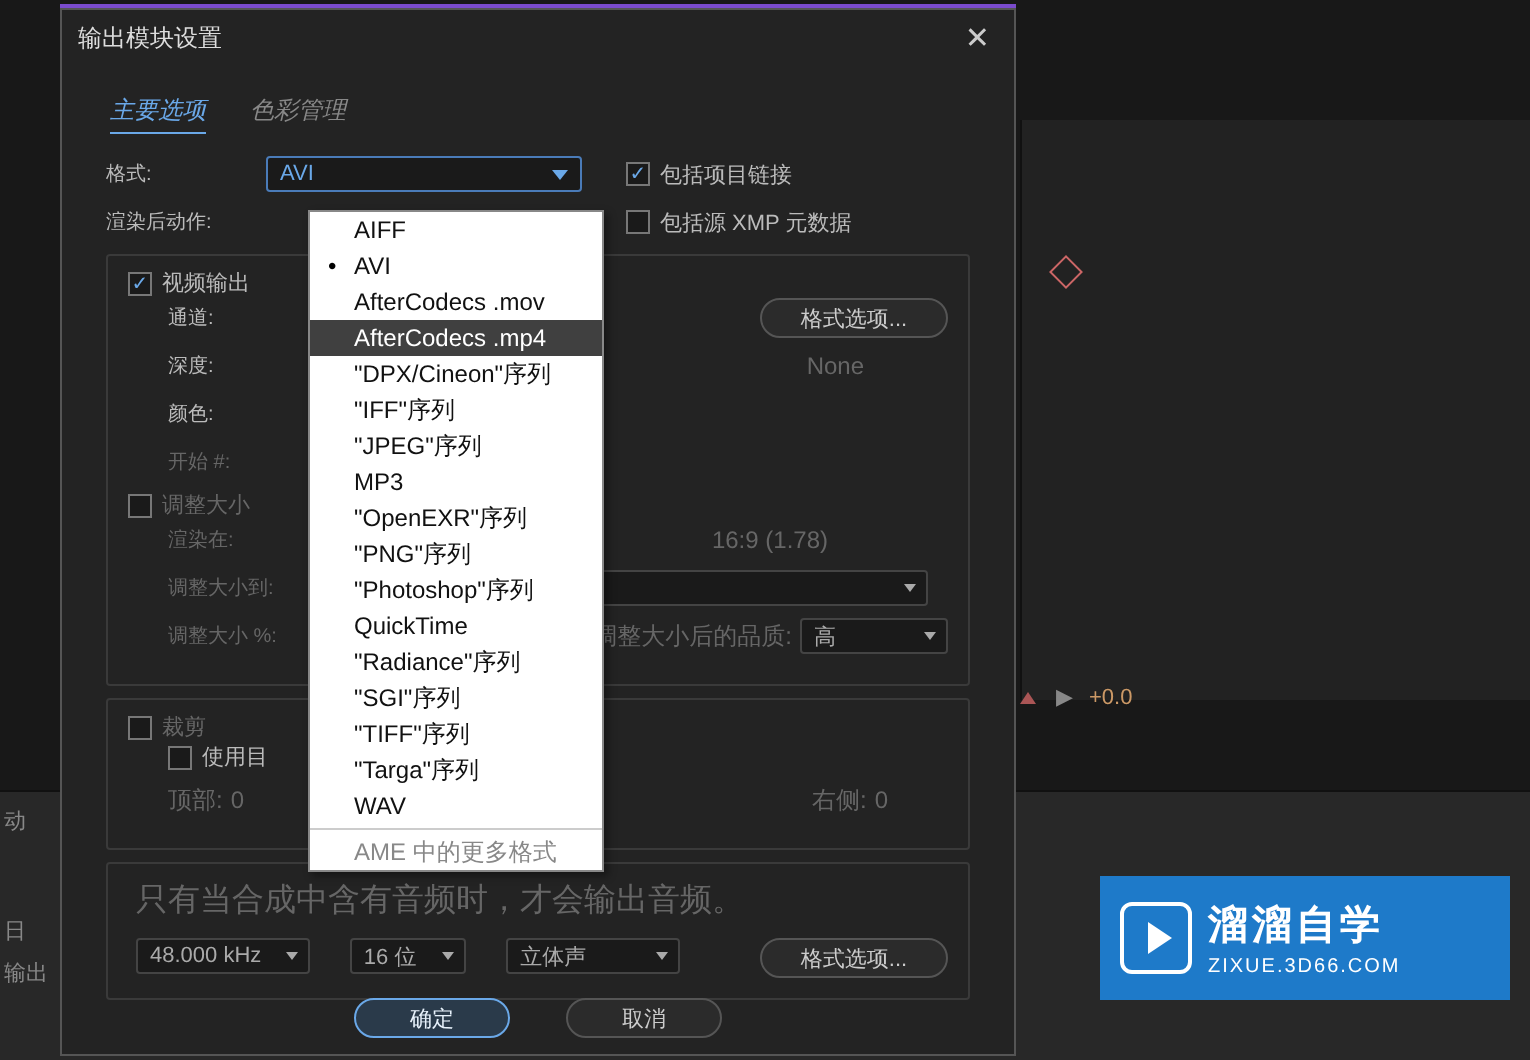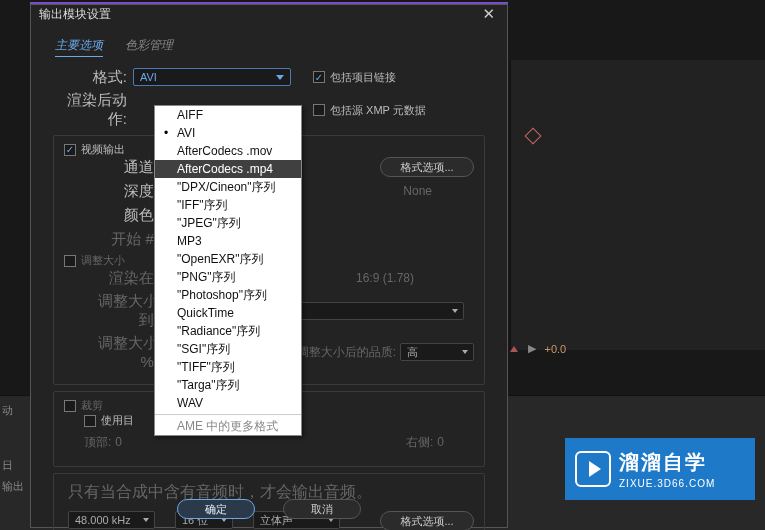--- a/index.html
+++ b/index.html
@@ -25,21 +25,21 @@
   .titlebar { height: 28px; display: flex; align-items: center; padding: 0 8px; color: #ddd; }
   .titlebar .title { flex: 1; font-size: 12px; }
   .titlebar .close { cursor: pointer; font-size: 15px; color: #ccc; padding: 0 4px; }
   
   .tabs { display: flex; gap: 22px; padding: 14px 24px 10px; }
   .tab { color: #888; padding-bottom: 2px; cursor: pointer; font-style: italic; }
   .tab.active { color: #6aa8e8; border-bottom: 1px solid #6aa8e8; }
   
   .content { flex: 1; padding: 0 22px 6px 22px; position: relative; }
   .row { display: flex; align-items: center; margin-bottom: 4px; min-height: 20px; }
-  .label { width: 80px; text-align: right; color: #bbb; padding-right: 6px; font-size: 15px; }
+  .label { width: 80px; color: #bbb; padding-right: 6px; font-size: 10px; }
   .label-dim { color: #666; }
   
   .select {
     flex: 1; max-width: 158px; height: 18px; background: #1a1a1a;
     border: 1px solid #4a7bb8; border-radius: 2px; color: #6aa8e8;
     display: flex; align-items: center; padding: 0 6px; position: relative;
     font-size: 11px;
   }
   .select .arrow { position: absolute; right: 6px; width: 0; height: 0; border-left: 4px solid transparent; border-right: 4px solid transparent; border-top: 5px solid #6aa8e8; }
   .select2 {
@@ -73,21 +73,21 @@
     background: #fff; color: #111; border: 1px solid #888;
     box-shadow: 2px 2px 4px rgba(0,0,0,.4); z-index: 100; font-size: 12px;
   }
   .dropdown .item { padding: 1.5px 22px; cursor: pointer; display: flex; align-items: center; line-height: 15px; }
   .dropdown .item.sel { position: relative; }
   .dropdown .item.sel::before { content: "•"; position: absolute; left: 9px; color: #000; }
   .dropdown .item.hl { background: #404040; color: #fff; }
   .dropdown .sep { border-top: 1px solid #ccc; margin: 2px 0; }
   .dropdown .muted { color: #888; }
 
-  .logo { position: absolute; right: 10px; bottom: 30px; width: 190px; height: 62px; background: #1e7ac9; color: #fff; display: flex; align-items: center; gap: 8px; padding: 0 10px; }
+  .logo { position: absolute; right: 10px; bottom: 30px; width: 205px; height: 62px; background: #1e7ac9; color: #fff; display: flex; align-items: center; gap: 8px; padding: 0 10px; }
   .logo .icon { width: 36px; height: 36px; border: 2px solid #fff; border-radius: 6px; display: flex; align-items: center; justify-content: center; }
   .logo .icon::before { content: ""; width: 0; height: 0; border-left: 12px solid #fff; border-top: 8px solid transparent; border-bottom: 8px solid transparent; margin-left: 3px; }
   .logo .txt .big { font-size: 20px; font-weight: bold; letter-spacing: 2px; }
   .logo .txt .url { font-size: 10px; letter-spacing: 1px; margin-top: 2px; }
 
   .top-hl { position: absolute; left: 30px; top: 2px; width: 478px; height: 2px; background: #7a4bcc; }
 </style>
 </head>
 <body>
 

